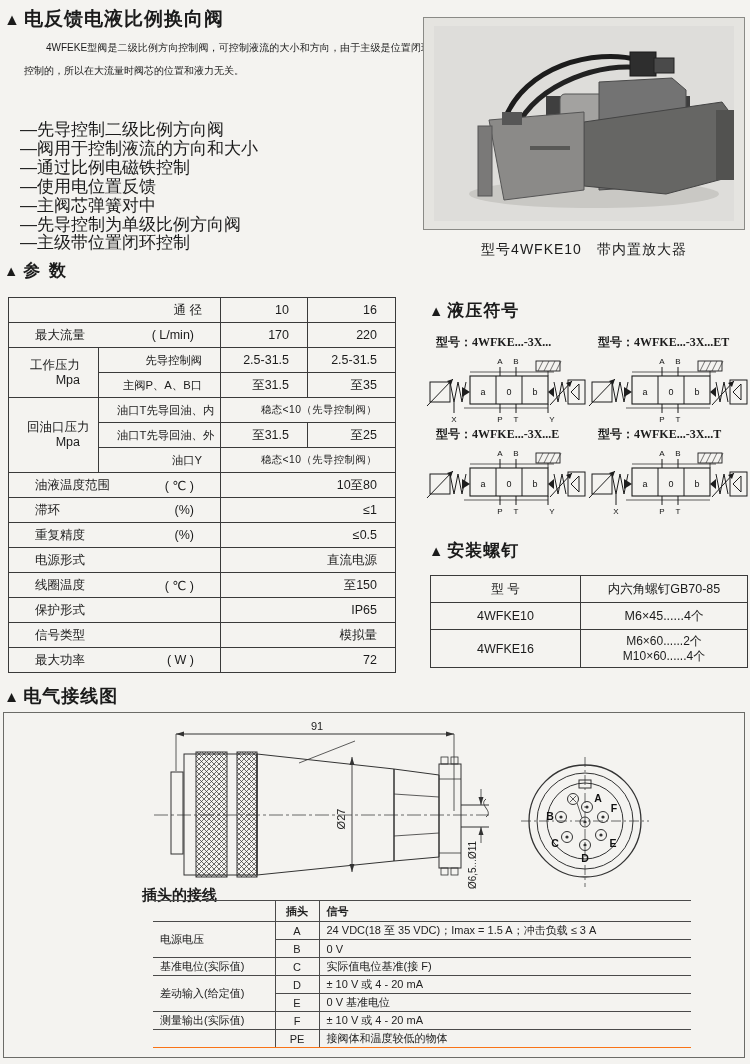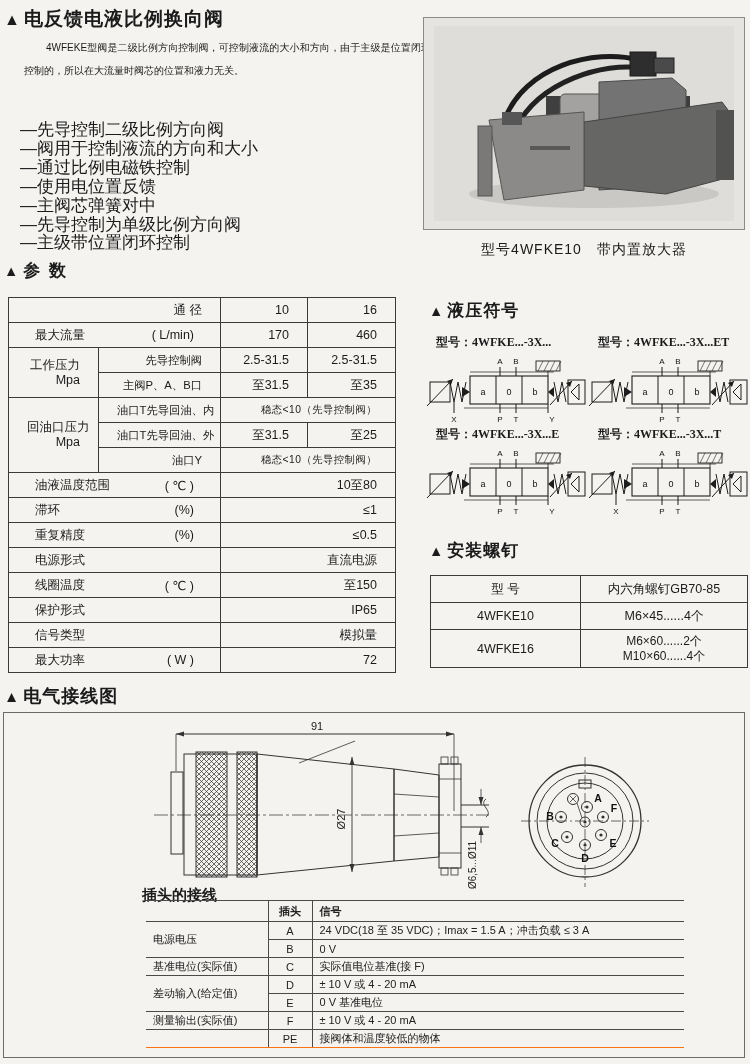--- a/index.html
+++ b/index.html
@@ -117,21 +117,21 @@
       <td>16</td>
     </tr>
     <tr>
       <td colspan="2">
         <div class="lab">
               <span>最大流量</span>
               <span>( L/min)</span>
             </div>
       </td>
       <td>170</td>
-      <td>460</td>
+      <td>220</td>
     </tr>
     <tr>
       <td rowspan="2" class="grp">
         <div>工作压力</div>
             <div>Mpa</div>
       </td>
       <td class="sub">先导控制阀</td>
       <td>2.5-31.5</td>
       <td>2.5-31.5</td>
     </tr>
@@ -518,21 +518,21 @@
       <text x="83" y="53" text-anchor="middle" font-size="10.5" font-weight="bold" fill="#111">A</text>
       <text x="99" y="63" text-anchor="middle" font-size="10.5" font-weight="bold" fill="#111">F</text>
       <text x="35" y="71" text-anchor="middle" font-size="10.5" font-weight="bold" fill="#111">B</text>
       <text x="40" y="98" text-anchor="middle" font-size="10.5" font-weight="bold" fill="#111">C</text>
       <text x="70" y="113" text-anchor="middle" font-size="10.5" font-weight="bold" fill="#111">D</text>
       <text x="98" y="98" text-anchor="middle" font-size="10.5" font-weight="bold" fill="#111">E</text>
     </svg>
   </div>
 
   <div id="plug-table-title" class="abs">插头的接线</div>
-  <table class="wtable abs" style="left:146px;top:900px">
+  <table class="wtable abs" style="left:153px;top:900px">
     <colgroup>
         <col style="width:122px">
         <col style="width:44px">
         <col>
       </colgroup>
     <tbody>
         <tr class="hrow">
       <td></td>
       <td class="pin">插头</td>
       <td class="sig">信号</td>

